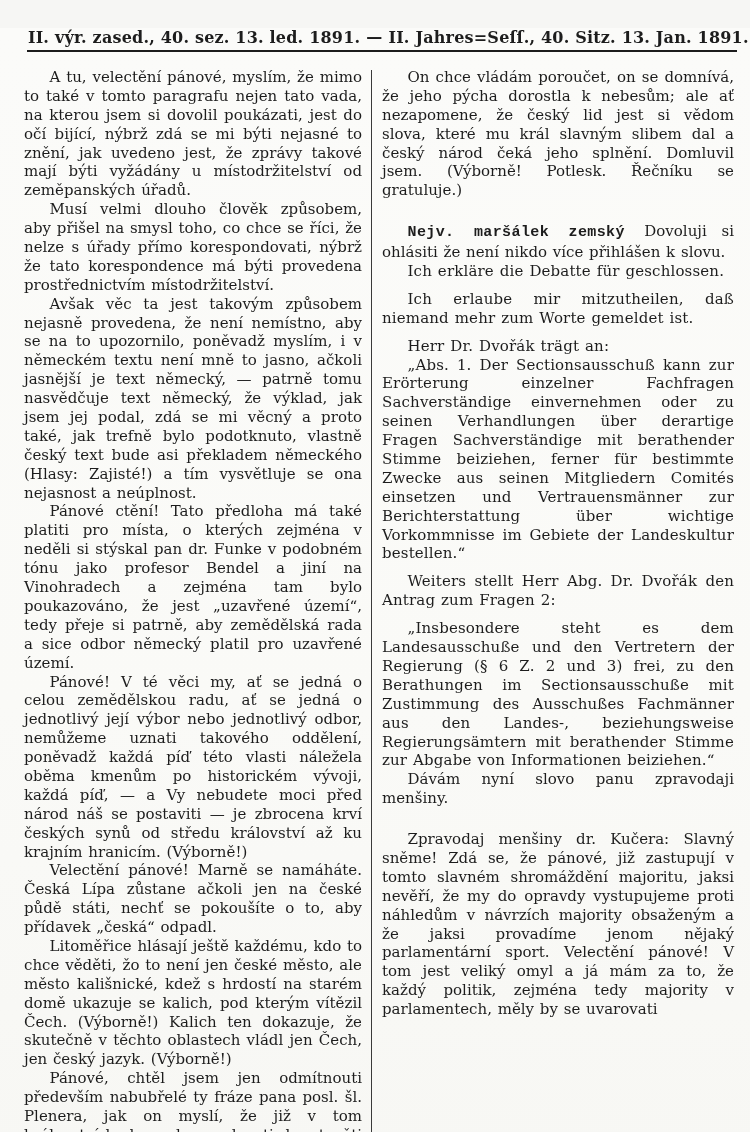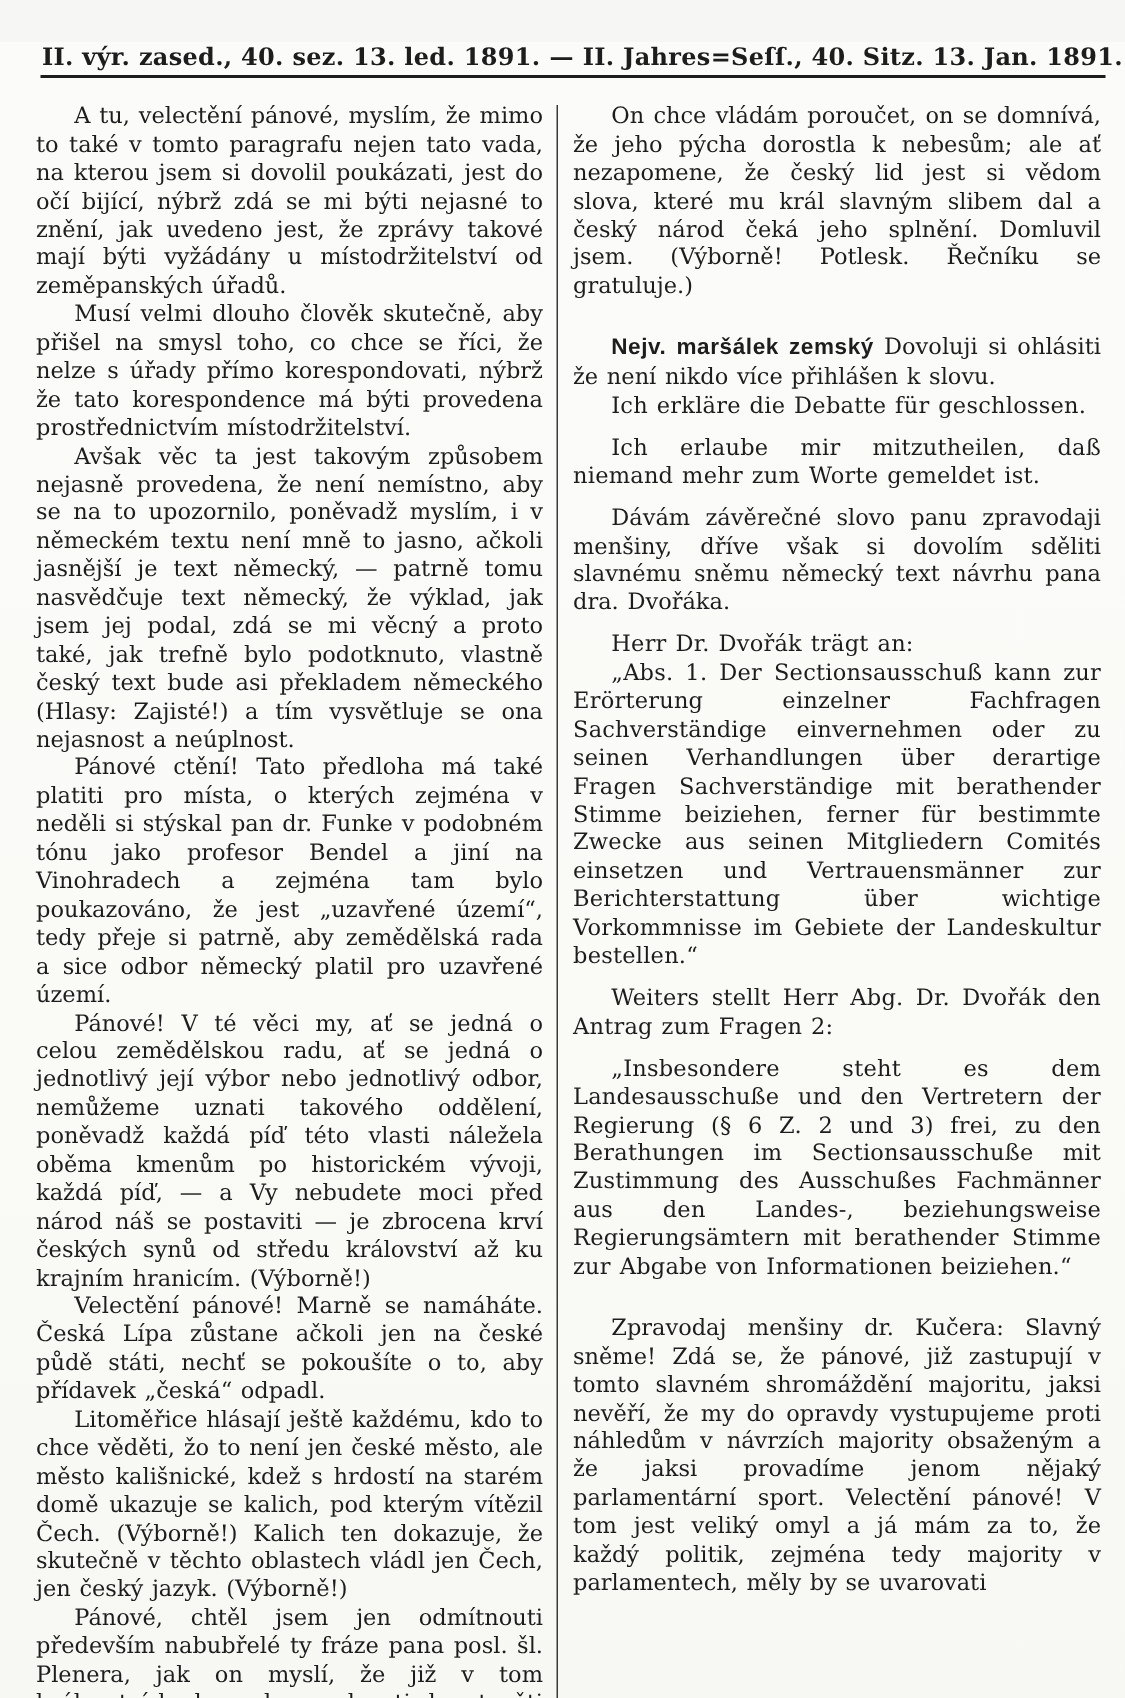--- a/index.html
+++ b/index.html
@@ -64,55 +64,55 @@
     font-size: 15px;
     line-height: 1.26;
     word-spacing: 1px;
   }
   .para.de {
     letter-spacing: 0.15px;
   }
   .para.gap-lg { margin-top: 22px; }
   .para.gap-sm { margin-top: 9px; }
   .seg-sans-bold {
-    font-family: Liberation Sans, sans-serif;
+    font-family: Liberation Mono, monospace;
     font-weight: bold;
     letter-spacing: 0.4px;
   }
   .seg-serif-bold { font-weight: normal; }
 </style>
 </head>
 <body>
 
 <div class="page">
   <div class="header">
     <span class="hdr-left">
       <span>II. výr. zased., 40. sez. 13. led. 1891.</span><span class="hdr-dash">—</span><span>II. Jahres=Seſſ., 40. Sitz. 13. Jan. 1891.</span>
     </span>
     <span class="hdr-page">1529</span>
   </div>
   <div class="header-rule"></div>
   <div class="columns">
     <div class="col col-left" id="left-column">
         <p class="para"><span>A tu, velectění pánové, myslím, že mimo to také v tomto paragrafu nejen tato vada, na kterou jsem si dovolil poukázati, jest do očí bijící, nýbrž zdá se mi býti nejasné to znění, jak uvedeno jest, že zprávy takové mají býti vyžádány u místodržitelství od zeměpanských úřadů.</span></p>
-        <p class="para"><span>Musí velmi dlouho člověk skutečně, aby přišel na smysl toho, co chce se říci, že nelze s úřady přímo korespondovati, nýbrž že tato korespondence má býti provedena prostřednictvím místodržitelství.</span></p>
+        <p class="para"><span>Musí velmi dlouho člověk způsobem, aby přišel na smysl toho, co chce se říci, že nelze s úřady přímo korespondovati, nýbrž že tato korespondence má býti provedena prostřednictvím místodržitelství.</span></p>
         <p class="para"><span>Avšak věc ta jest takovým způsobem nejasně provedena, že není nemístno, aby se na to upozornilo, poněvadž myslím, i v německém textu není mně to jasno, ačkoli jasnější je text německý, — patrně tomu nasvědčuje text německý, že výklad, jak jsem jej podal, zdá se mi věcný a proto také, jak trefně bylo podotknuto, vlastně český text bude asi překladem německého (Hlasy: Zajisté!) a tím vysvětluje se ona nejasnost a neúplnost.</span></p>
         <p class="para"><span>Pánové ctění! Tato předloha má také platiti pro místa, o kterých zejména v neděli si stýskal pan dr. Funke v podobném tónu jako profesor Bendel a jiní na Vinohradech a zejména tam bylo poukazováno, že jest „uzavřené území“, tedy přeje si patrně, aby zemědělská rada a sice odbor německý platil pro uzavřené území.</span></p>
         <p class="para"><span>Pánové! V té věci my, ať se jedná o celou zemědělskou radu, ať se jedná o jednotlivý její výbor nebo jednotlivý odbor, nemůžeme uznati takového oddělení, poněvadž každá píď této vlasti náležela oběma kmenům po historickém vývoji, každá píď, — a Vy nebudete moci před národ náš se postaviti — je zbrocena krví českých synů od středu království až ku krajním hranicím. (Výborně!)</span></p>
         <p class="para"><span>Velectění pánové! Marně se namáháte. Česká Lípa zůstane ačkoli jen na české půdě státi, nechť se pokoušíte o to, aby přídavek „česká“ odpadl.</span></p>
         <p class="para"><span>Litoměřice hlásají ještě každému, kdo to chce věděti, žo to není jen české město, ale město kališnické, kdež s hrdostí na starém domě ukazuje se kalich, pod kterým vítězil Čech. (Výborně!) Kalich ten dokazuje, že skutečně v těchto oblastech vládl jen Čech, jen český jazyk. (Výborně!)</span></p>
         <p class="para"><span>Pánové, chtěl jsem jen odmítnouti především nabubřelé ty fráze pana posl. šl. Plenera, jak on myslí, že již v tom království bude on komandovati, ba stavěti se zde i nad samého krále.</span></p>
       </div>
     <div class="divider"></div>
     <div class="col col-right" id="right-column">
         <p class="para"><span>On chce vládám poroučet, on se domnívá, že jeho pýcha dorostla k nebesům; ale ať nezapomene, že český lid jest si vědom slova, které mu král slavným slibem dal a český národ čeká jeho splnění. Domluvil jsem. (Výborně! Potlesk. Řečníku se gratuluje.)</span></p>
         <p class="para gap-lg"><span class="seg-sans-bold">Nejv. maršálek zemský </span><span>Dovoluji si ohlásiti že není nikdo více přihlášen k slovu.</span></p>
         <p class="para de"><span>Ich erkläre die Debatte für geschlossen.</span></p>
         <p class="para de gap-sm"><span>Ich erlaube mir mitzutheilen, daß niemand mehr zum Worte gemeldet ist.</span></p>
-        <p class="para gap-sm"><span>Dávám závěrečné slovo panu zpravodaji menšiny, dříve však si dovolím sděliti slavnému sněmu německý text návrhu pana dra. Dvořáka.</span></p>
         <p class="para de gap-sm"><span>Herr Dr. Dvořák trägt an:</span></p>
         <p class="para de"><span>„Abs. 1. Der Sectionsausschuß kann zur Erörterung einzelner Fachfragen Sachverständige einvernehmen oder zu seinen Verhandlungen über derartige Fragen Sachverständige mit berathender Stimme beiziehen, ferner für bestimmte Zwecke aus seinen Mitgliedern Comités einsetzen und Vertrauensmänner zur Berichterstattung über wichtige Vorkommnisse im Gebiete der Landeskultur bestellen.“</span></p>
         <p class="para de gap-sm"><span>Weiters stellt Herr Abg. Dr. Dvořák den Antrag zum Fragen 2:</span></p>
         <p class="para de gap-sm"><span>„Insbesondere steht es dem Landesausschuße und den Vertretern der Regierung (§ 6 Z. 2 und 3) frei, zu den Berathungen im Sectionsausschuße mit Zustimmung des Ausschußes Fachmänner aus den Landes-, beziehungsweise Regierungsämtern mit berathender Stimme zur Abgabe von Informationen beiziehen.“</span></p>
+        <p class="para"><span>Dávám nyní slovo panu zpravodaji menšiny.</span></p>
         <p class="para gap-lg"><span>Zpravodaj menšiny dr. Kučera: </span><span class="seg-serif-bold">Slavný </span><span>sněme! Zdá se, že pánové, již zastupují v tomto slavném shromáždění majoritu, jaksi nevěří, že my do opravdy vystupujeme proti náhledům v návrzích majority obsaženým a že jaksi provadíme jenom nějaký parlamentární sport. Velectění pánové! V tom jest veliký omyl a já mám za to, že každý politik, zejména tedy majority v parlamentech, měly by se uvarovati</span></p>
       </div>
   </div>
 </div>
 
 </body></html>

